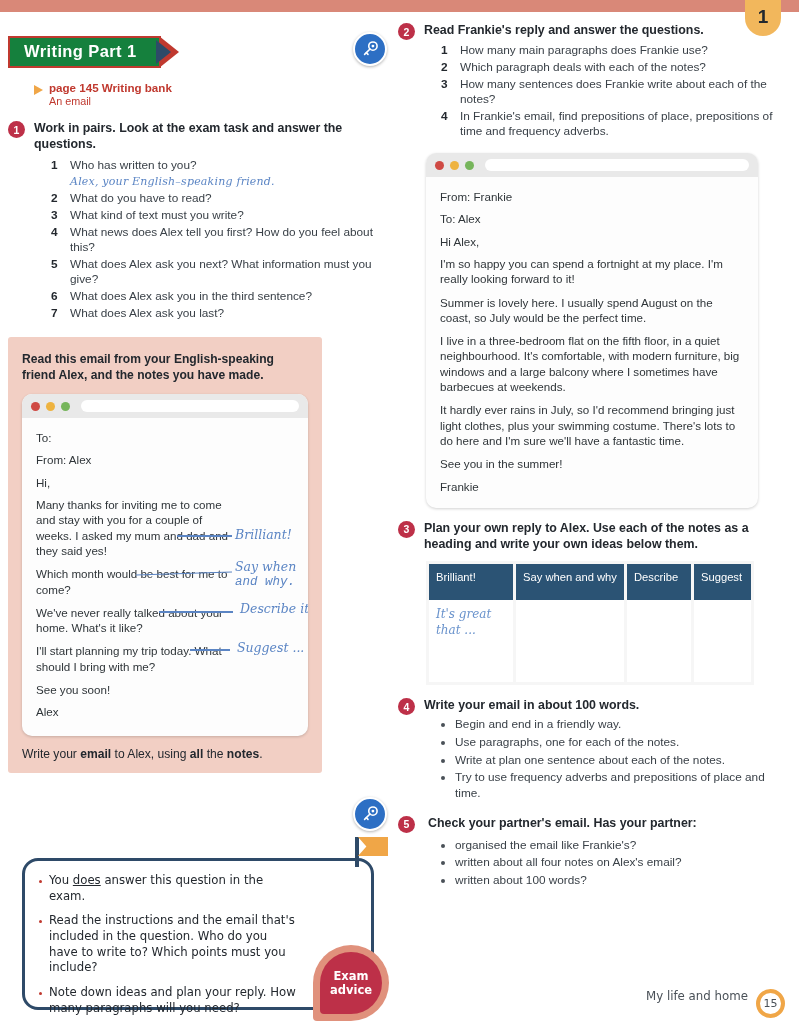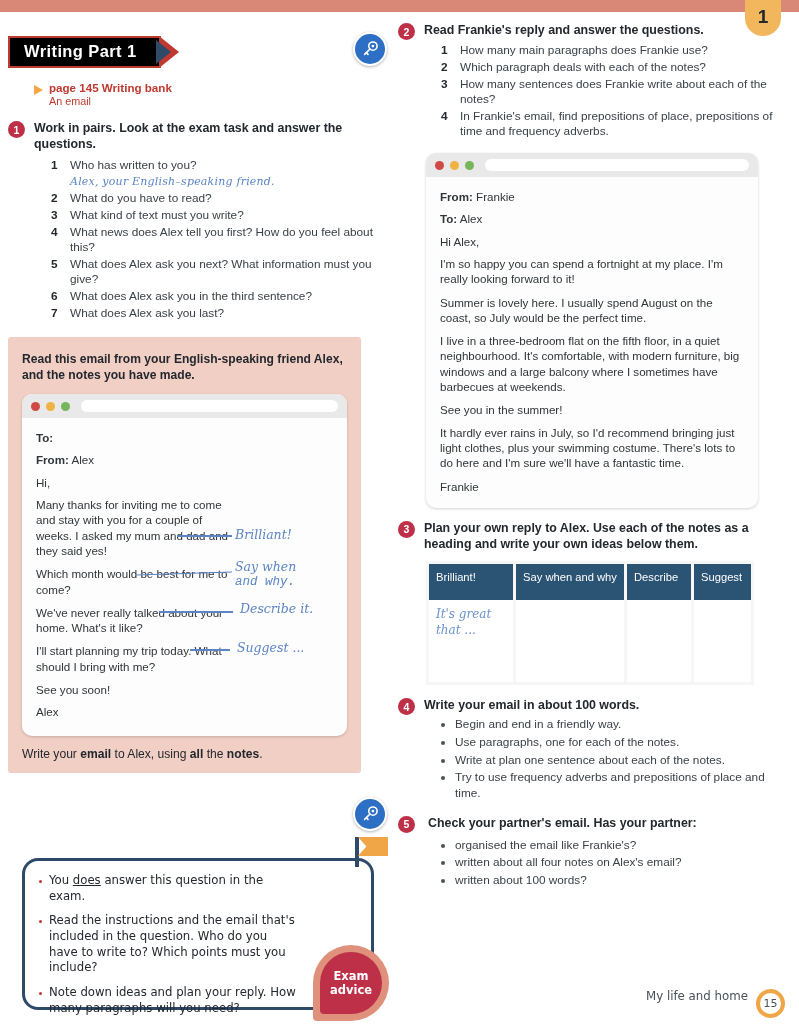--- a/index.html
+++ b/index.html
@@ -24,21 +24,21 @@
     font-family: "Liberation Sans", sans-serif; padding-bottom: 2px;
   }
 
   
   .col-left  { position: absolute; left: 8px;  top: 36px; width: 380px; }
   .col-right { position: absolute; left: 398px; top: 22px; width: 392px; }
 
   
   .banner-wrap { position: relative; display: inline-block; margin-bottom: 9px; }
   .banner {
-    position: relative; background: #000000;
+    position: relative; background: #15803d;
     border: 2.5px solid #c0392f;
     padding: 4px 22px 5px 14px; display: inline-block;
   }
   .banner-text {
     color: #ffffff; font-size: 16.5px; font-weight: bold; letter-spacing: .4px;
     white-space: nowrap; font-family: "Liberation Sans", sans-serif;
   }
   .banner-arrow {
     position: absolute; right: -20px; top: -2.5px;
     width: 0; height: 0;
@@ -92,21 +92,21 @@
   
   .blist { margin: 4px 0 0 17px; }
   .brow  { display: flex; gap: 10px; margin-bottom: 2px; }
   .bdot  { flex: 0 0 4px; width: 4px; height: 4px; border-radius: 50%;
            background: #4a5158; margin-top: 6px; }
   .btxt  { font-size: 11.8px; color: #3a4148; line-height: 1.33; }
 
   
   .task-card {
     background: #f2cfc4; border-radius: 3px;
-    padding: 14px 14px 11px 14px; margin-top: 14px; width: 353px;
+    padding: 14px 14px 11px 14px; margin-top: 14px; width: 314px;
   }
   .task-head {
     font-size: 12.1px; font-weight: bold; color: #23282e; line-height: 1.35;
     margin-bottom: 11px;
   }
   .task-foot {
     font-size: 12.1px; color: #23282e; margin-top: 11px; line-height: 1.3;
   }
   .task-foot b { font-weight: bold; }
 
@@ -119,21 +119,21 @@
     background: #e9e9e9; height: 24px; display: flex; align-items: center;
     padding: 0 9px; gap: 6px;
   }
   .dot { width: 9px; height: 9px; border-radius: 50%; }
   .dot.r { background: #cf4a44; }
   .dot.y { background: #eeb340; }
   .dot.g { background: #76b55b; }
   .urlbar { flex: 1 1 auto; height: 12px; background: #fff; border-radius: 6px; margin-left: 5px; }
   .mailbody { padding: 12px 14px 14px 14px; position: relative; }
   .mline { font-size: 11.6px; color: #2f3539; line-height: 1.32; margin-bottom: 8px; }
-  .mline b { font-weight: bold; }
+  .mline b { font-weight: normal; }
   .mline.tight { margin-bottom: 7px; }
 
   
   .note {
     position: absolute; font-family: "DejaVu Serif", serif; font-style: italic;
     color: #5b85c4; font-size: 12.5px; line-height: 1.2; white-space: nowrap;
   }
   .lead-line { position: absolute; height: 1.4px; background: #5b85c4; }
 
   
@@ -407,22 +407,22 @@
         <div class="mline tight">
           <b>From:</b><span> Frankie</span>
         </div>
         <div class="mline tight">
           <b>To:</b><span> Alex</span>
         </div>
         <div class="mline tight">Hi Alex,</div>
         <div class="mline">I'm so happy you can spend a fortnight at my place. I'm really looking forward to it!</div>
         <div class="mline">Summer is lovely here. I usually spend August on the coast, so July would be the perfect time.</div>
         <div class="mline">I live in a three-bedroom flat on the fifth floor, in a quiet neighbourhood. It's comfortable, with modern furniture, big windows and a large balcony where I sometimes have barbecues at weekends.</div>
+        <div class="mline">It hardly ever rains in July, so I'd recommend bringing just light clothes, plus your swimming costume. There's lots to do here and I'm sure we'll have a fantastic time.</div>
         <div class="mline tight">See you in the summer!</div>
-        <div class="mline">It hardly ever rains in July, so I'd recommend bringing just light clothes, plus your swimming costume. There's lots to do here and I'm sure we'll have a fantastic time.</div>
         <div class="mline" style="margin-bottom:0;">Frankie</div>
       </div>
     </div>
 
     <div class="ex">
       <div class="ex-num">3</div>
       <div class="ex-body">
         <div class="ex-lead">Plan your own reply to Alex. Use each of the notes as a heading and write your own ideas below them.</div>
       </div>
     </div>

